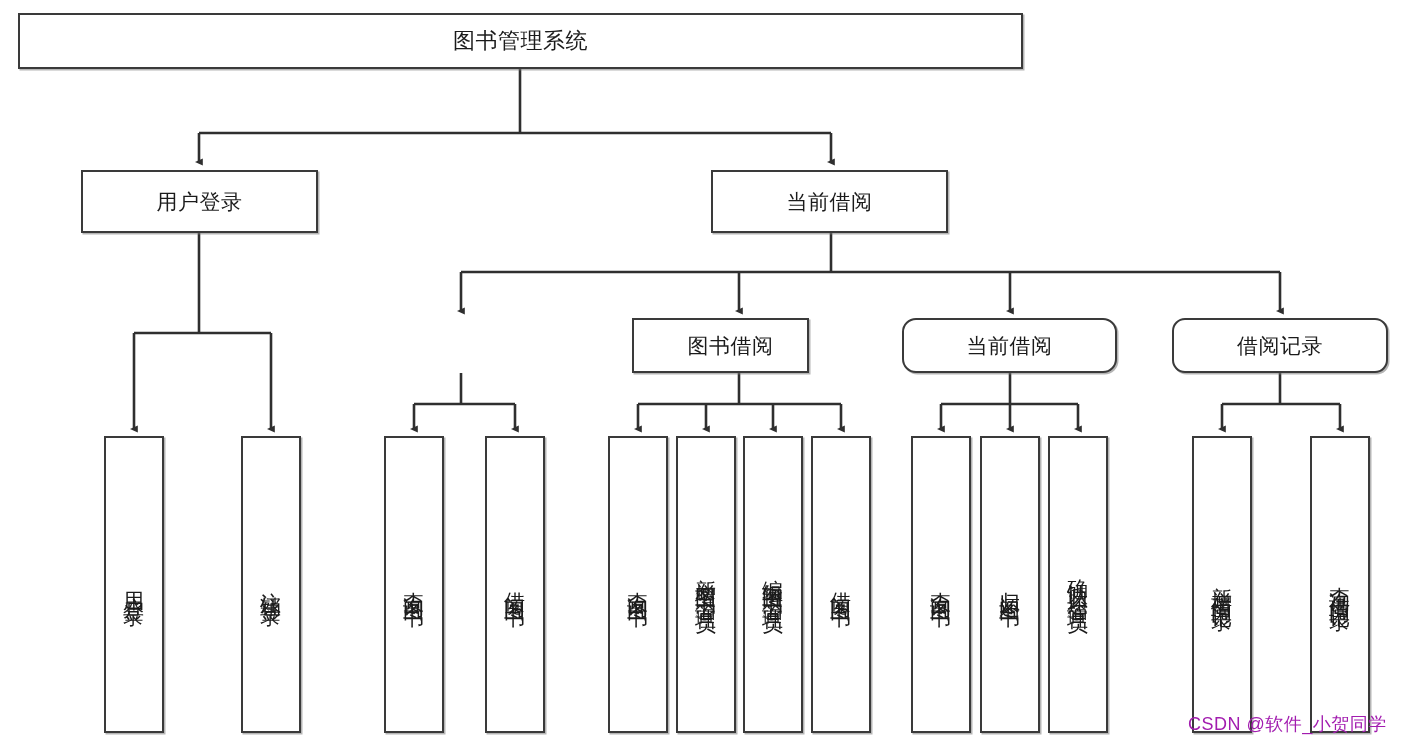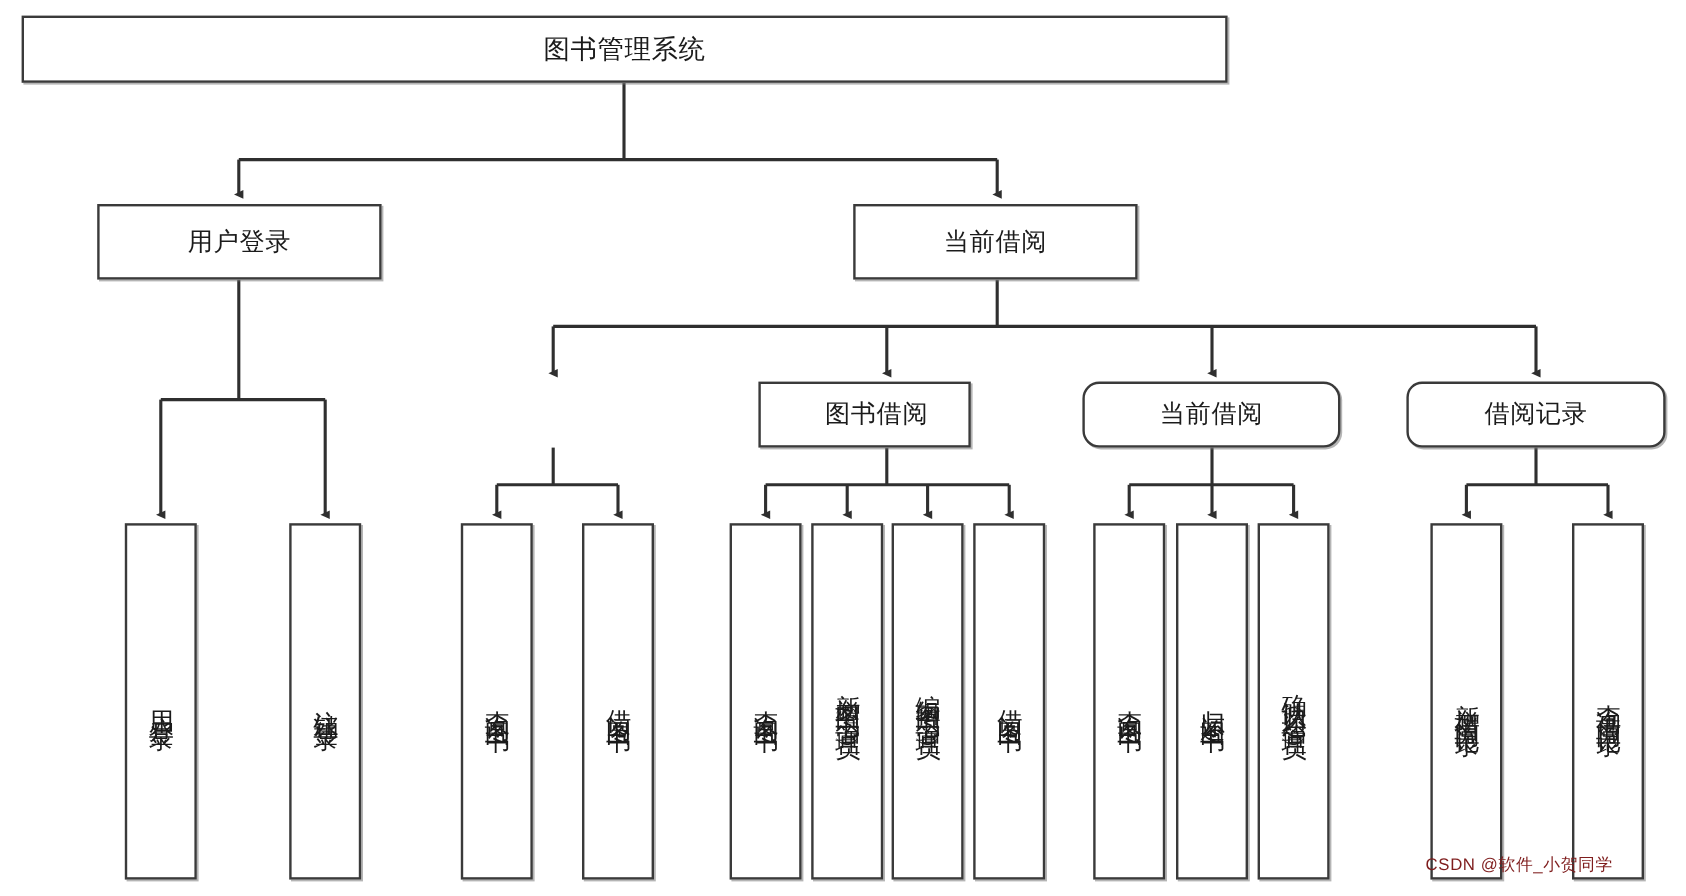--- a/index.html
+++ b/index.html
@@ -57,22 +57,22 @@
   .node.vert .vtext {
     writing-mode: vertical-rl;
     text-orientation: upright;
     letter-spacing: 5px;
     display: block;
   }
   .watermark {
     position: absolute;
     left: 1188px;
     top: 712px;
-    font-size: 14px;
-    color: #7f1d1d;
+    font-size: 18px;
+    color: #a21caf;
     white-space: nowrap;
     letter-spacing: 0.5px;
   }
 </style>
 </head>
 <body>
 
 <div id="canvas">
 
   <svg class="wires" viewBox="0 0 1405 747">

